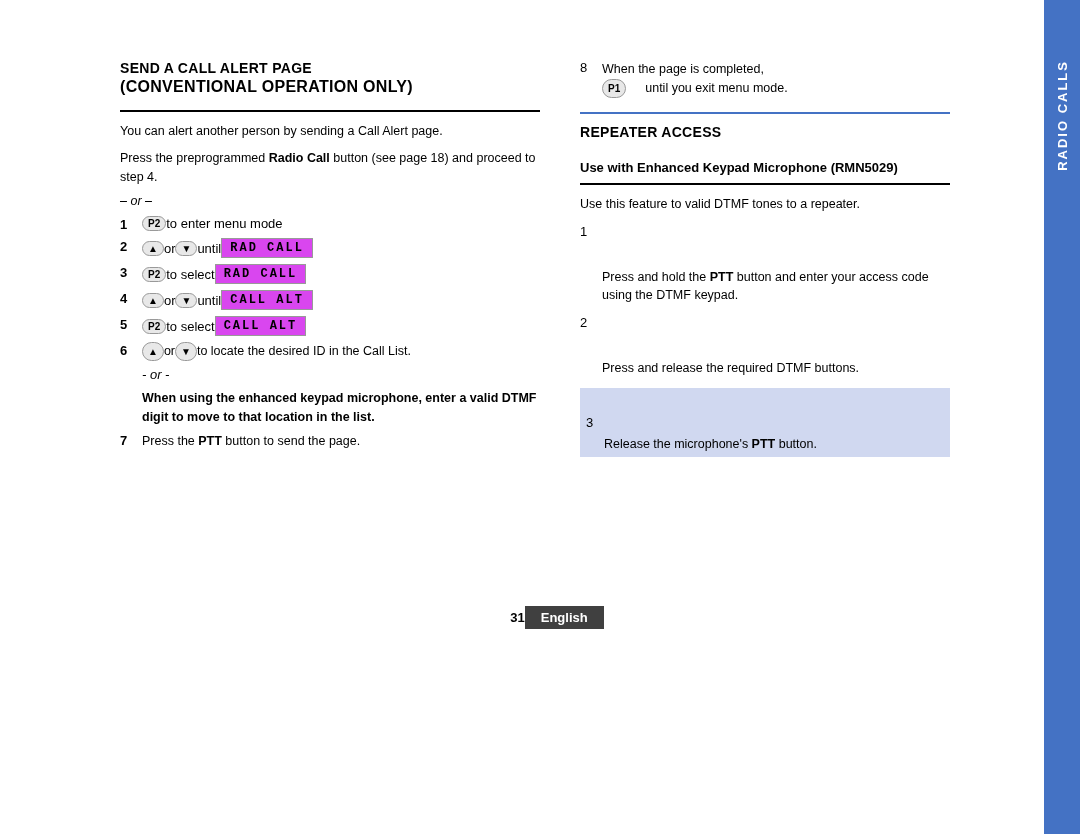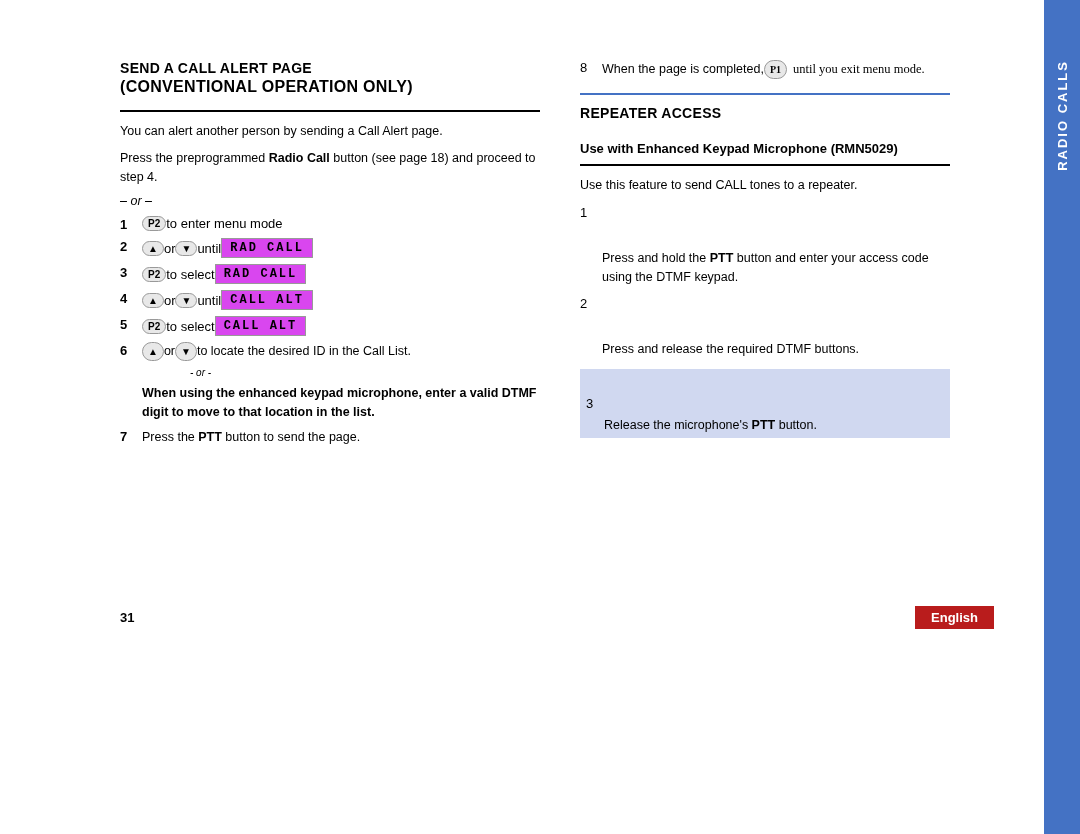--- a/index.html
+++ b/index.html
@@ -170,30 +170,29 @@
       gap: 8px;
     }
 
     .step8-num {
       font-size: 13px;
       min-width: 14px;
     }
 
     .step8-content {
       display: flex;
-      flex-direction: row;
+      flex-direction: column;
       font-size: 12.5px;
       line-height: 1.5;
     }
 
     .step8-sub {
       display: flex;
       align-items: flex-end;
-      gap: 6px;
-      font-family: Liberation Serif, serif;
+      gap: 19px;
     }
 
     
     .sidebar-tab {
       width: 36px;
       background: #4472c4;
       display: flex;
       flex-direction: column;
       align-items: center;
       justify-content: flex-start;
@@ -218,31 +217,31 @@
 
     
     .bottom-bar {
       position: absolute;
       bottom: 0;
       left: 0;
       right: 36px;
       height: 80px;
       display: flex;
       align-items: center;
-      justify-content: space-between;
+      justify-content: center;
       padding: 0 50px 20px 120px;
     }
 
     .page-number {
       font-size: 13px;
       font-weight: bold;
     }
 
     .english-badge {
-      background: #b91c1c;
+      background: #404040;
       color: white;
       padding: 4px 16px;
       font-size: 13px;
       font-weight: bold;
     }
 
     .highlight-row {
       background: #d0d8f0;
       padding: 3px 6px;
       display: flex;
@@ -320,21 +319,21 @@
 
         <div class="step-row" style="align-items: flex-start;">
           <span class="step-number">6</span>
           <div class="step-content-block">
             <div class="step-inline">
               <span class="btn-icon">▲</span>
               <span>or</span>
               <span class="btn-icon">▼</span>
               <span>to locate the desired ID in the Call List.</span>
             </div>
-            <div style="margin-top: 4px; font-style: italic; font-size: 10px; margin-left: 48px;">- or -</div>
+            <div style="margin-top: 4px; font-style: italic; font-size: 13px;">- or -</div>
             <div style="margin-top: 4px; font-size: 12.5px; line-height: 1.5; font-weight: bold;">
               When using the enhanced keypad microphone, enter a valid DTMF digit to move to that location in the list.
             </div>
           </div>
         </div>
 
         <div class="step-row">
           <span class="step-number">7</span>
           <div class="step-content-block">
             <span>Press the <strong>PTT</strong> button to send the page.</span>
@@ -358,21 +357,21 @@
       </div>
 
       <hr class="blue-divider">
 
       <div class="section-title">Repeater Access</div>
       <div style="font-size: 13px; font-weight: bold; margin-bottom: 6px; line-height: 1.4; margin-top: 19px;">
         Use with Enhanced Keypad Microphone (RMN5029)
       </div>
       <hr class="section-divider">
 
-      <p style="font-size: 12.5px; line-height: 1.5; margin-bottom: 10px;">Use this feature to send CALL tones to a repeater.</p>
+      <p style="font-size: 12.5px; line-height: 1.5; margin-bottom: 10px;">Use this feature to valid DTMF tones to a repeater.</p>
 
       <div class="right-steps">
 
         <div class="right-step-row">
           <span class="right-step-number">1</span>
           <div class="right-step-content">
             Press and hold the <strong>PTT</strong> button and enter your access code using the DTMF keypad.
           </div>
         </div>
 

